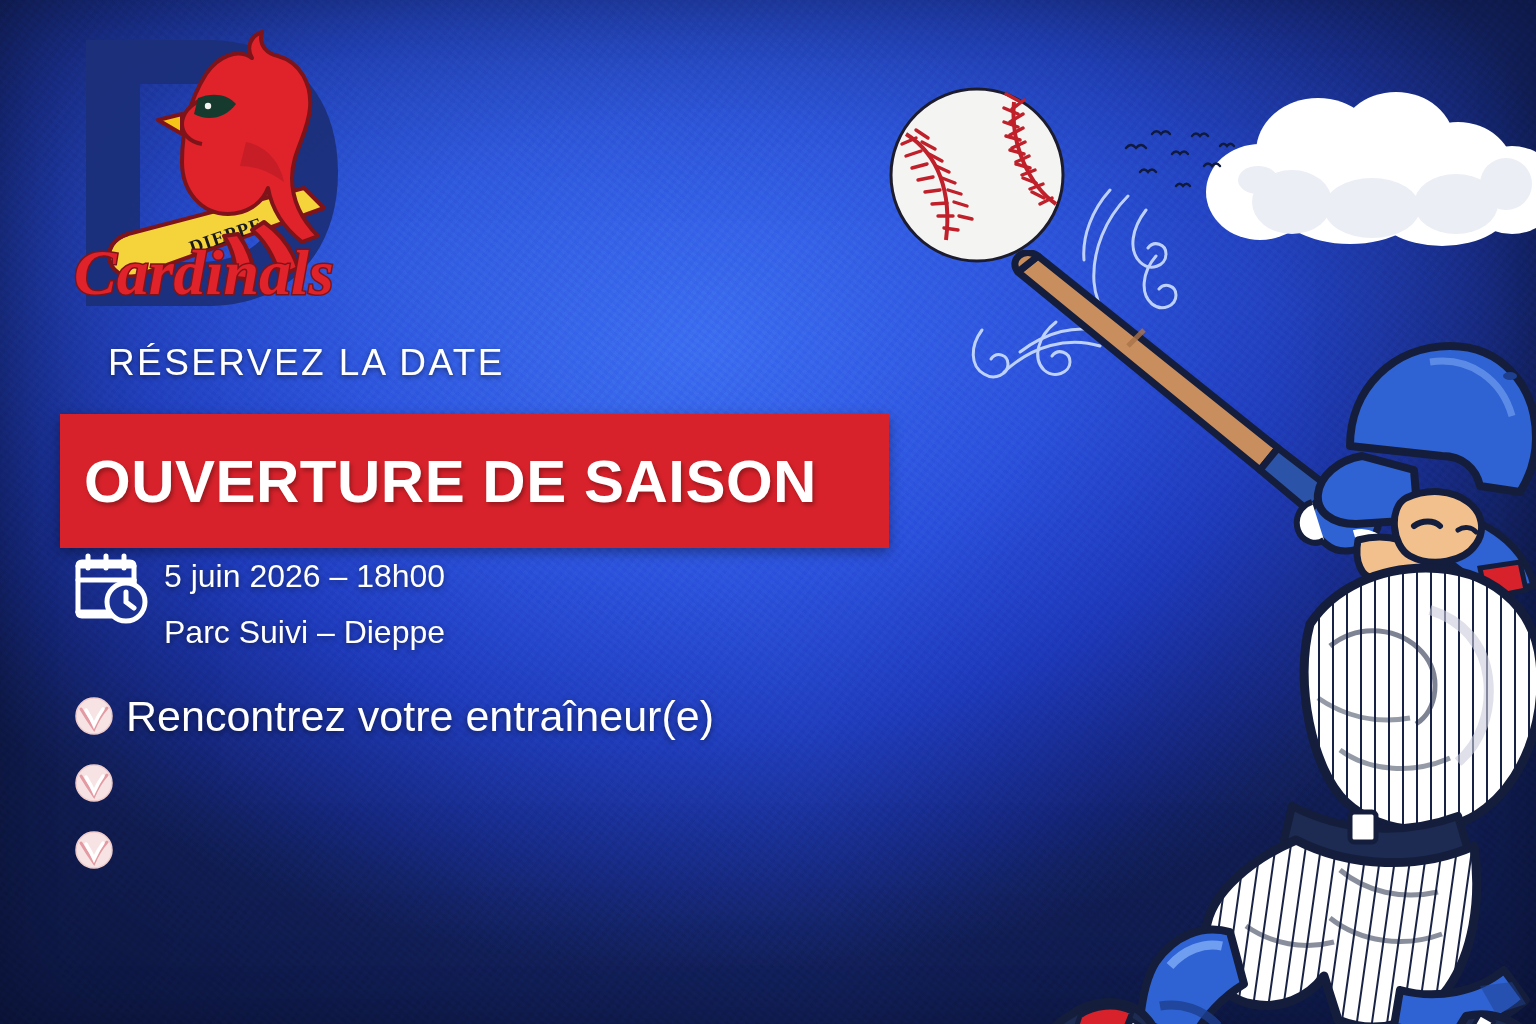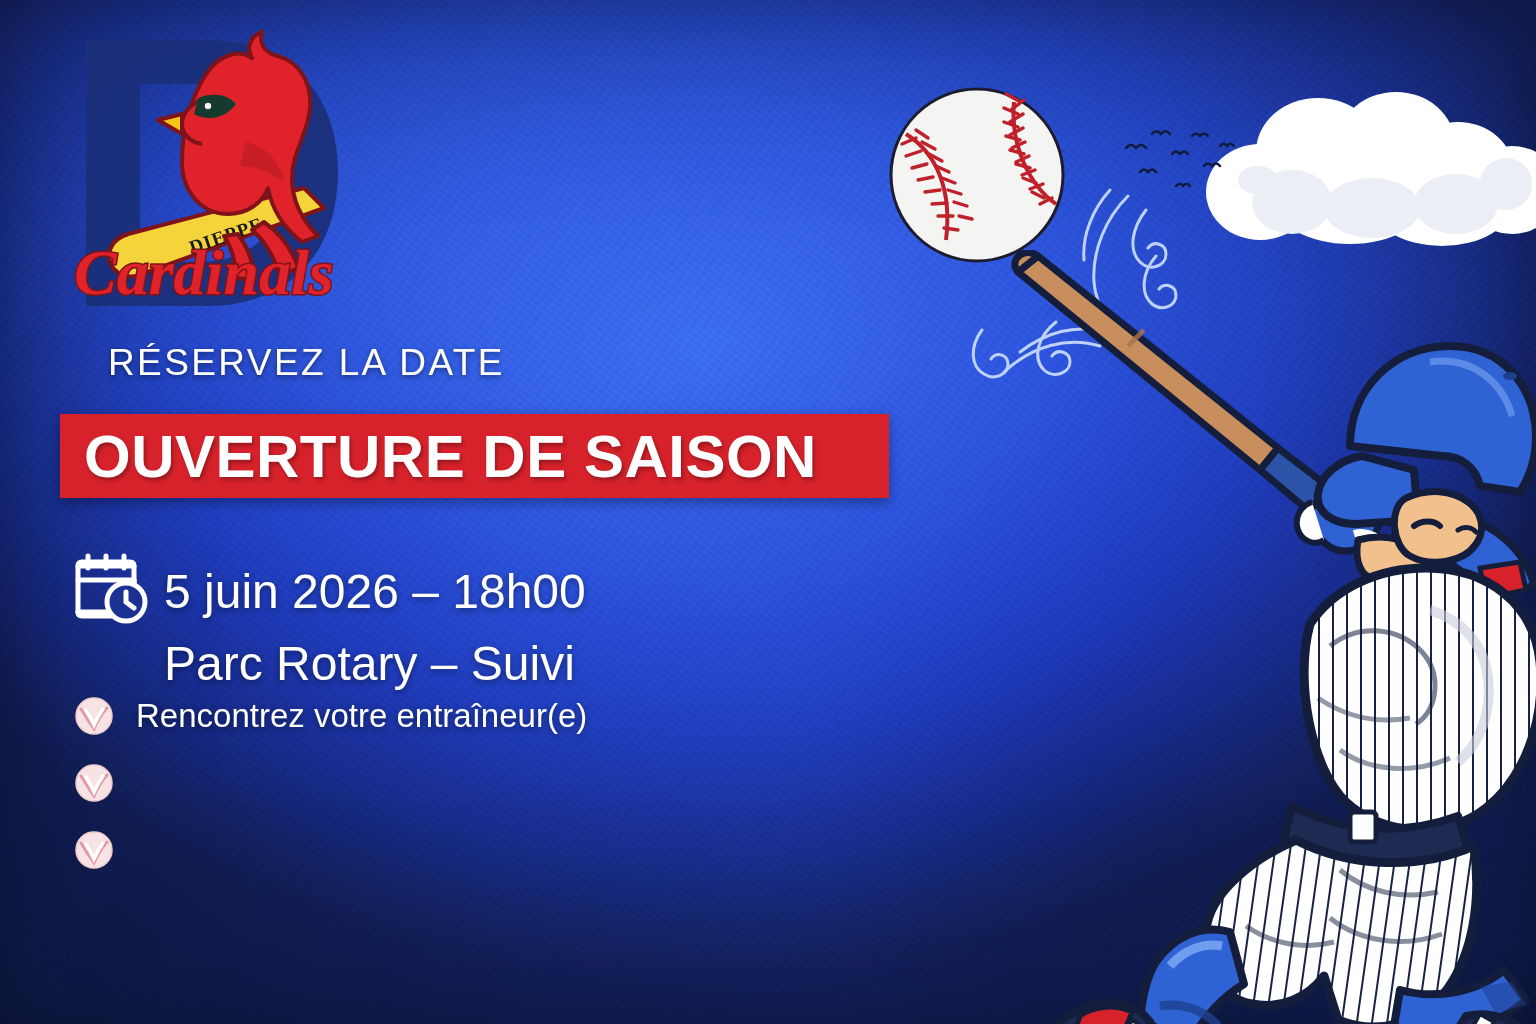--- a/index.html
+++ b/index.html
@@ -38,45 +38,44 @@
   
   #save-date{
     position:absolute;left:72px;top:342px;z-index:6;
     color:#ffffff;font-size:37px;font-weight:normal;letter-spacing:2.4px;
     text-shadow:0 2px 5px rgba(0,0,0,.45);
     white-space:nowrap;
     margin-left:36px;
   }
   #title-banner{
     position:absolute;left:60px;top:414px;z-index:6;
-    width:829px;height:84px;
+    width:829px;height:134px;
     background:#d8222b;
     box-shadow:0 4px 12px rgba(0,0,0,.38);
     display:flex;align-items:center;
   }
   #title-text{
     color:#ffffff;font-size:60px;font-weight:bold;letter-spacing:.5px;
     margin-left:24px;white-space:nowrap;
     text-shadow:2px 3px 4px rgba(0,0,0,.30);
   }
 
   #when-block{position:absolute;left:72px;top:548px;z-index:6;display:flex;align-items:flex-start;}
   #cal-icon{width:76px;height:74px;flex:0 0 76px;margin-top:4px;}
   #when-lines{margin-left:16px;color:#fff;}
   .when-line{
-    font-size:48px;line-height:56px;white-space:nowrap;
+    font-size:32px;line-height:56px;white-space:nowrap;
     text-shadow:0 2px 6px rgba(0,0,0,.45);
-    margin-top:16px;
   }
 
   #bullets{position:absolute;left:74px;top:686px;z-index:6;}
   .bullet-row{display:flex;align-items:center;height:60px;margin-bottom:7px;}
   .bullet-icon{width:40px;height:40px;flex:0 0 40px;}
   .bullet-text{
-    margin-left:22px;color:#ffffff;font-size:33px;white-space:nowrap;
+    margin-left:12px;color:#ffffff;font-size:43px;white-space:nowrap;
     text-shadow:0 2px 6px rgba(0,0,0,.5);
   }
 
   
   #ball{left:884px;top:82px;width:186px;height:186px;}
   #birds{left:1120px;top:120px;width:130px;height:86px;}
   #cloud{left:1200px;top:80px;width:340px;height:180px;}
   #swirls{left:960px;top:180px;width:250px;height:220px;}
   #player{left:1010px;top:250px;width:526px;height:774px;}
 </style>
@@ -275,21 +274,21 @@
           <path d="M62 40 L62 28"></path>
           <path d="M6 14 Q6 10 10 10 L58 10 Q62 10 62 14"></path>
           <path d="M6 60 Q6 64 10 64 L40 64"></path>
         </g>
         <circle cx="54" cy="50" r="19" fill="#1b3193" stroke="#ffffff" stroke-width="5"></circle>
         <path d="M54 40 L54 50 L62 56" fill="none" stroke="#ffffff" stroke-width="5" stroke-linecap="round"></path>
       </svg>
     </div>
     <div id="when-lines">
       <div class="when-line">5 juin 2026 – 18h00</div>
-      <div class="when-line">Parc Rotary – Suivi</div>
+      <div class="when-line">Parc Suivi – Dieppe</div>
     </div>
   </div>
 
   <div id="bullets">
 
     <div class="bullet-row">
       <span class="bullet-icon">
         <svg viewBox="0 0 40 40" width="40" height="40">
           <circle cx="20" cy="20" r="18" fill="#f7e3e3" stroke="#f0cccc" stroke-width="1.5"></circle>
           <path d="M7 13 q6 10 13 20 q5 -12 13 -21" fill="none" stroke="#e49aa2" stroke-width="3" stroke-linecap="round"></path>

